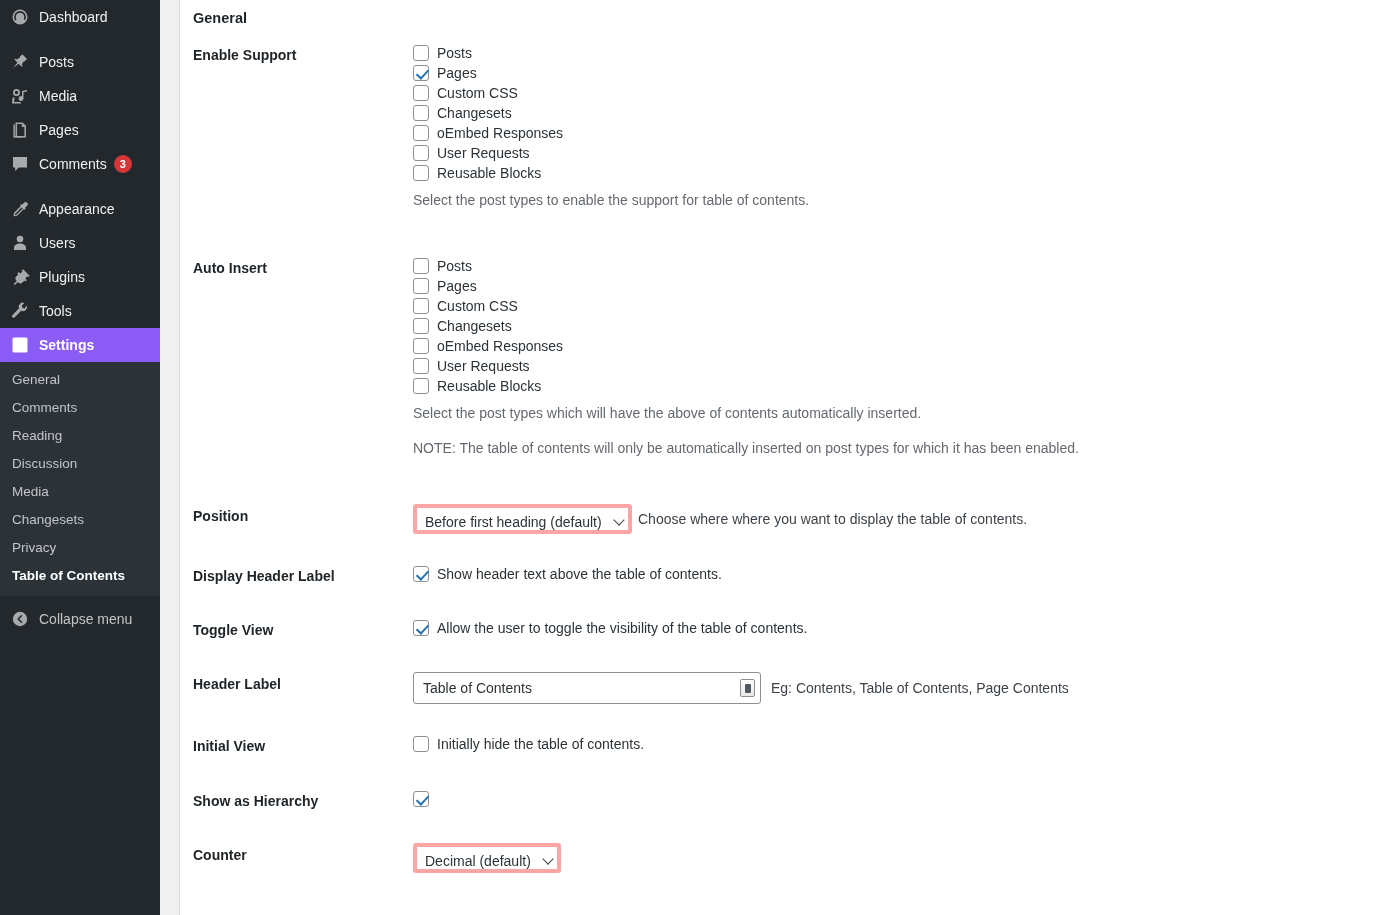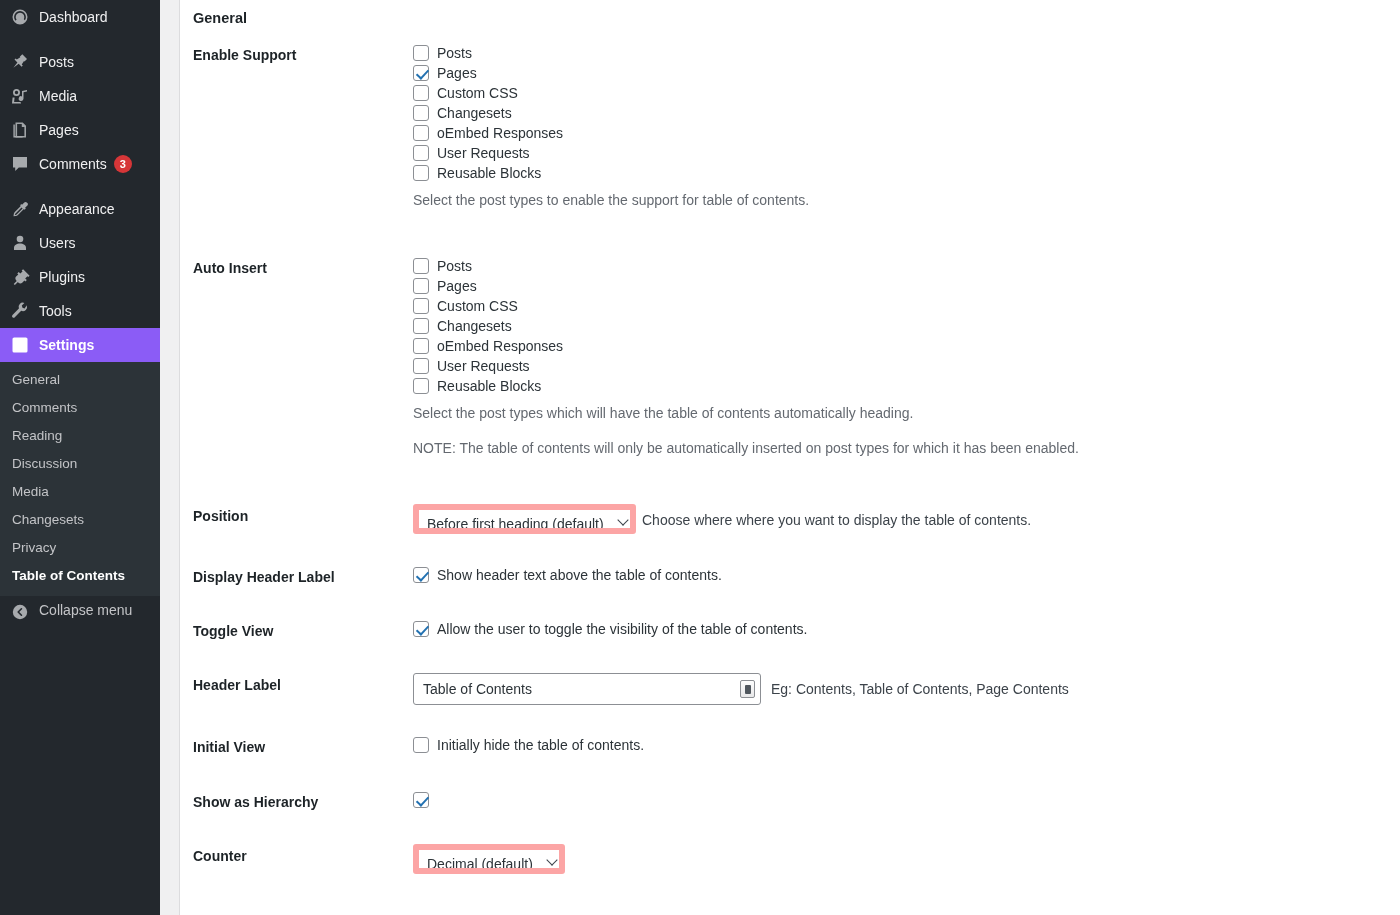--- a/index.html
+++ b/index.html
@@ -109,21 +109,21 @@
     font-size: 13.5px;
     color: #c3c4c7;
     line-height: 18px;
     cursor: pointer;
     white-space: nowrap;
   }
   .submenu-item.current { color: #fff; font-weight: 700; }
 
   .collapse-row {
     display: flex;
-    align-items: flex-start;
+    align-items: center;
     height: 34px;
     padding-left: 10px;
     margin-top: 6px;
     color: #c3c4c7;
     font-size: 14px;
     cursor: pointer;
   }
   .collapse-row .ci {
     width: 20px; height: 20px; margin-right: 9px;
     display: inline-flex; align-items: center; justify-content: center;
@@ -227,21 +227,21 @@
     color: #3c434a;
     margin-left: 7px;
     line-height: 20px;
   }
   .inline-row .after-text.nogap { margin-left: 6px; }
 
   
   .wp-select {
     appearance: none;
     -webkit-appearance: none;
-    border: 6px solid #fca5a5;
+    border: 4px solid #fca5a5;
     border-radius: 3px;
     background: #fff;
     color: #2c3338;
     font-size: 14px;
     font-family: "Liberation Sans", sans-serif;
     height: 30px;
     line-height: 28px;
     padding: 0 26px 0 8px;
     cursor: pointer;
     position: relative;
@@ -501,21 +501,21 @@
               </li>
               <li class="checkbox-row">
                 <span class="cbox"></span>
                 <span class="cb-label">User Requests</span>
               </li>
               <li class="checkbox-row">
                 <span class="cbox"></span>
                 <span class="cb-label">Reusable Blocks</span>
               </li>
             </ul>
-            <p class="desc">Select the post types which will have the table of contents automatically heading.</p>
+            <p class="desc">Select the post types which will have the above of contents automatically inserted.</p>
             <p class="desc tight">NOTE: The table of contents will only be automatically inserted on post types for which it has been enabled.</p>
           </td>
         </tr>
 
         <tr>
           <th>Position</th>
           <td>
             <div class="inline-row">
               <span class="select-wrap">
                 <select class="wp-select">

